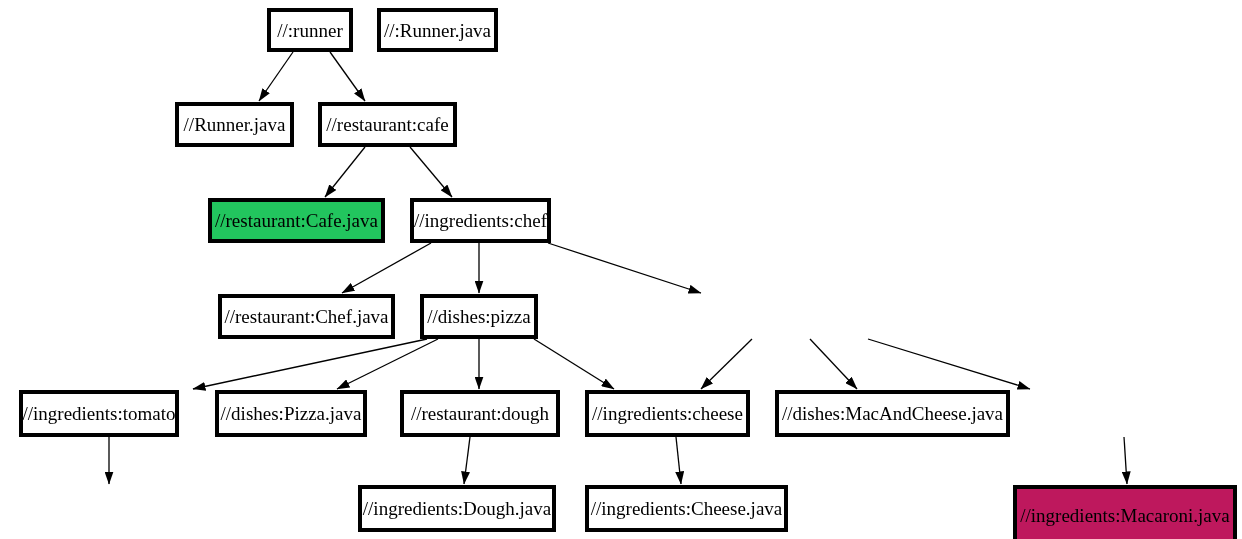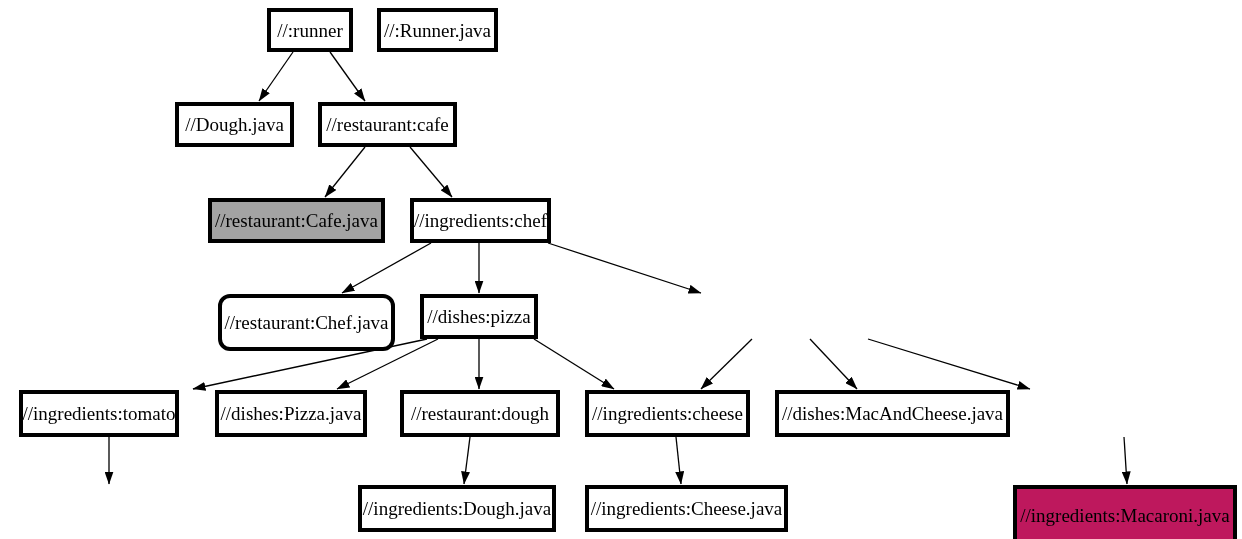--- a/index.html
+++ b/index.html
@@ -56,25 +56,25 @@
       <line x1="752" y1="339" x2="701" y2="389" stroke="#000000" marker-end="url(#arrowhead)"></line>
       <line x1="810" y1="339" x2="857" y2="389" stroke="#000000" marker-end="url(#arrowhead)"></line>
       <line x1="868" y1="339" x2="1030" y2="389" stroke="#000000" marker-end="url(#arrowhead)"></line>
       <line x1="109" y1="437" x2="109" y2="484" stroke="#000000" marker-end="url(#arrowhead)"></line>
       <line x1="470" y1="437" x2="464" y2="484" stroke="#000000" marker-end="url(#arrowhead)"></line>
       <line x1="676" y1="437" x2="681" y2="484" stroke="#000000" marker-end="url(#arrowhead)"></line>
       <line x1="1124" y1="437" x2="1127" y2="484" stroke="#000000" marker-end="url(#arrowhead)"></line>
     </svg>
 <div class="node" style="left: 267px; top: 8px; width: 86px; height: 44px; background: rgb(255, 255, 255); border-color: rgb(0, 0, 0);">//:runner</div>
     <div class="node" style="left: 377px; top: 8px; width: 121px; height: 44px; background: rgb(255, 255, 255); border-color: rgb(0, 0, 0);">//:Runner.java</div>
-    <div class="node" style="left: 175px; top: 102px; width: 119px; height: 45px; background: rgb(255, 255, 255); border-color: rgb(0, 0, 0);">//Dough.java</div>
+    <div class="node" style="left: 175px; top: 102px; width: 119px; height: 45px; background: rgb(255, 255, 255); border-color: rgb(0, 0, 0);">//Runner.java</div>
     <div class="node" style="left: 318px; top: 102px; width: 139px; height: 45px; background: rgb(255, 255, 255); border-color: rgb(0, 0, 0);">//restaurant:cafe</div>
-    <div class="node" style="left: 208px; top: 198px; width: 177px; height: 45px; background: #a3a3a3; border-color: rgb(0, 0, 0);">//restaurant:Cafe.java</div>
+    <div class="node" style="left: 208px; top: 198px; width: 177px; height: 45px; background: #22c55e; border-color: rgb(0, 0, 0);">//restaurant:Cafe.java</div>
     <div class="node" style="left: 410px; top: 198px; width: 141px; height: 45px; background: rgb(255, 255, 255); border-color: rgb(0, 0, 0);">//ingredients:chef</div>
-    <div class="node" style="left: 218px; top: 294px; width: 177px; height: 57px; background: rgb(255, 255, 255); border-color: rgb(0, 0, 0); border-radius: 12px;">//restaurant:Chef.java</div>
+    <div class="node" style="left: 218px; top: 294px; width: 177px; height: 45px; background: rgb(255, 255, 255); border-color: rgb(0, 0, 0);">//restaurant:Chef.java</div>
     <div class="node" style="left: 420px; top: 294px; width: 118px; height: 45px; background: rgb(255, 255, 255); border-color: rgb(0, 0, 0);">//dishes:pizza</div>
     <div class="node" style="left: 19px; top: 390px; width: 160px; height: 47px; background: rgb(255, 255, 255); border-color: rgb(0, 0, 0);">//ingredients:tomato</div>
     <div class="node" style="left: 215px; top: 390px; width: 152px; height: 47px; background: rgb(255, 255, 255); border-color: rgb(0, 0, 0);">//dishes:Pizza.java</div>
     <div class="node" style="left: 400px; top: 390px; width: 160px; height: 47px; background: rgb(255, 255, 255); border-color: rgb(0, 0, 0);">//restaurant:dough</div>
     <div class="node" style="left: 585px; top: 390px; width: 165px; height: 47px; background: rgb(255, 255, 255); border-color: rgb(0, 0, 0);">//ingredients:cheese</div>
     <div class="node" style="left: 775px; top: 390px; width: 235px; height: 47px; background: rgb(255, 255, 255); border-color: rgb(0, 0, 0);">//dishes:MacAndCheese.java</div>
     <div class="node" style="left: 358px; top: 485px; width: 198px; height: 47px; background: rgb(255, 255, 255); border-color: rgb(0, 0, 0);">//ingredients:Dough.java</div>
     <div class="node" style="left: 585px; top: 485px; width: 203px; height: 47px; background: rgb(255, 255, 255); border-color: rgb(0, 0, 0);">//ingredients:Cheese.java</div>
     <div class="node" style="left: 1013px; top: 485px; width: 224px; height: 60px; background: #be185d; border-color: rgb(0, 0, 0);">//ingredients:Macaroni.java</div>
   </div>

